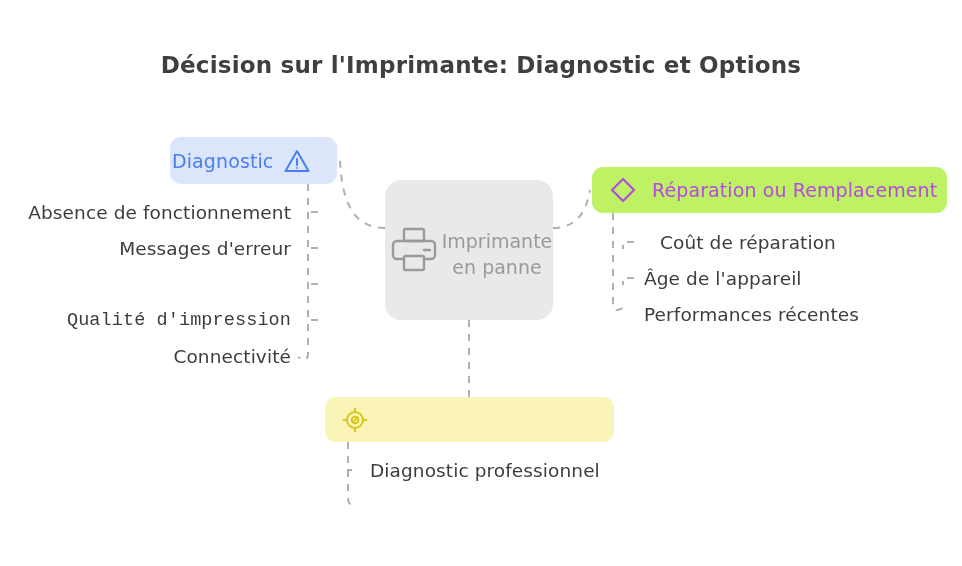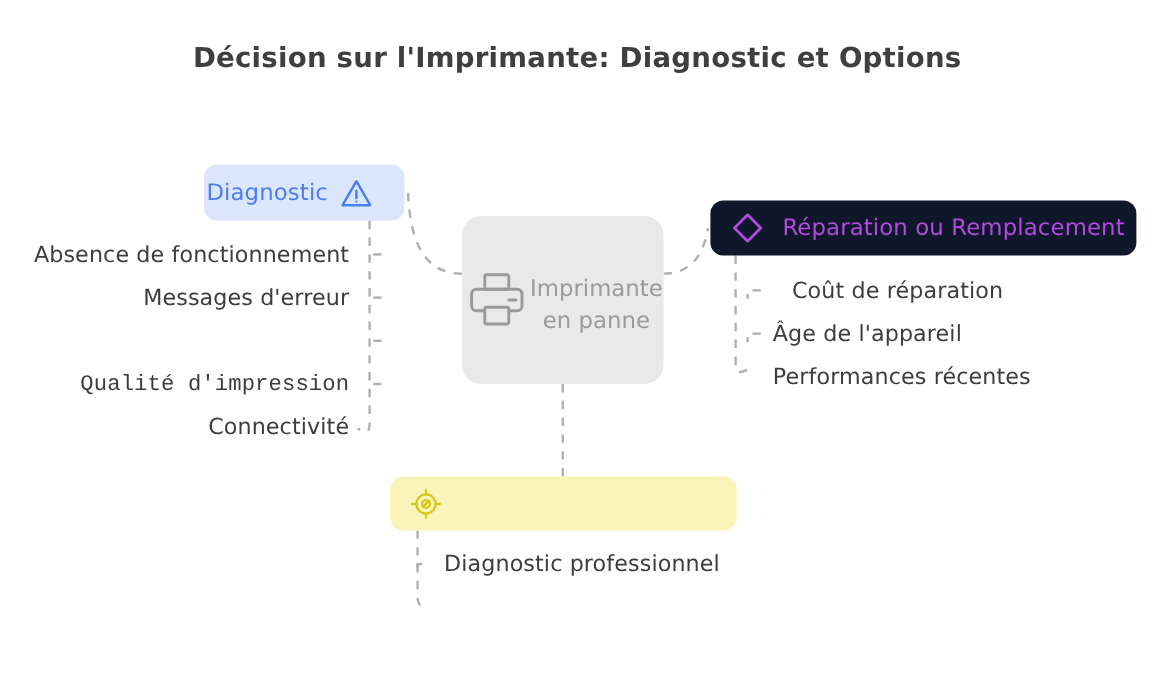--- a/index.html
+++ b/index.html
@@ -16,21 +16,21 @@
   #canvas {
     position: relative;
     width: 962px;
     height: 566px;
   }
 
   
   #title {
     position: absolute;
     left: 0;
-    top: 36px;
+    top: 52px;
     width: 962px;
     text-align: center;
     font-family: "DejaVu Sans", sans-serif;
     font-size: 23px;
     font-weight: bold;
     color: #3f3f3f;
     letter-spacing: 0.2px;
   }
 
   
@@ -96,21 +96,21 @@
     color: #4a7ef0;
     margin-right: 10px;
   }
 
   
   #node-reparation {
     left: 592px;
     top: 167px;
     width: 355px;
     height: 46px;
-    background: #0f172a;
+    background: #bef264;
     padding: 0 16px;
   }
   #node-reparation .node-icon { margin-right: 14px; }
   #node-reparation .node-label { color: #b44ae0; }
 
   
   #node-conseils {
     left: 325px;
     top: 397px;
     width: 289px;

